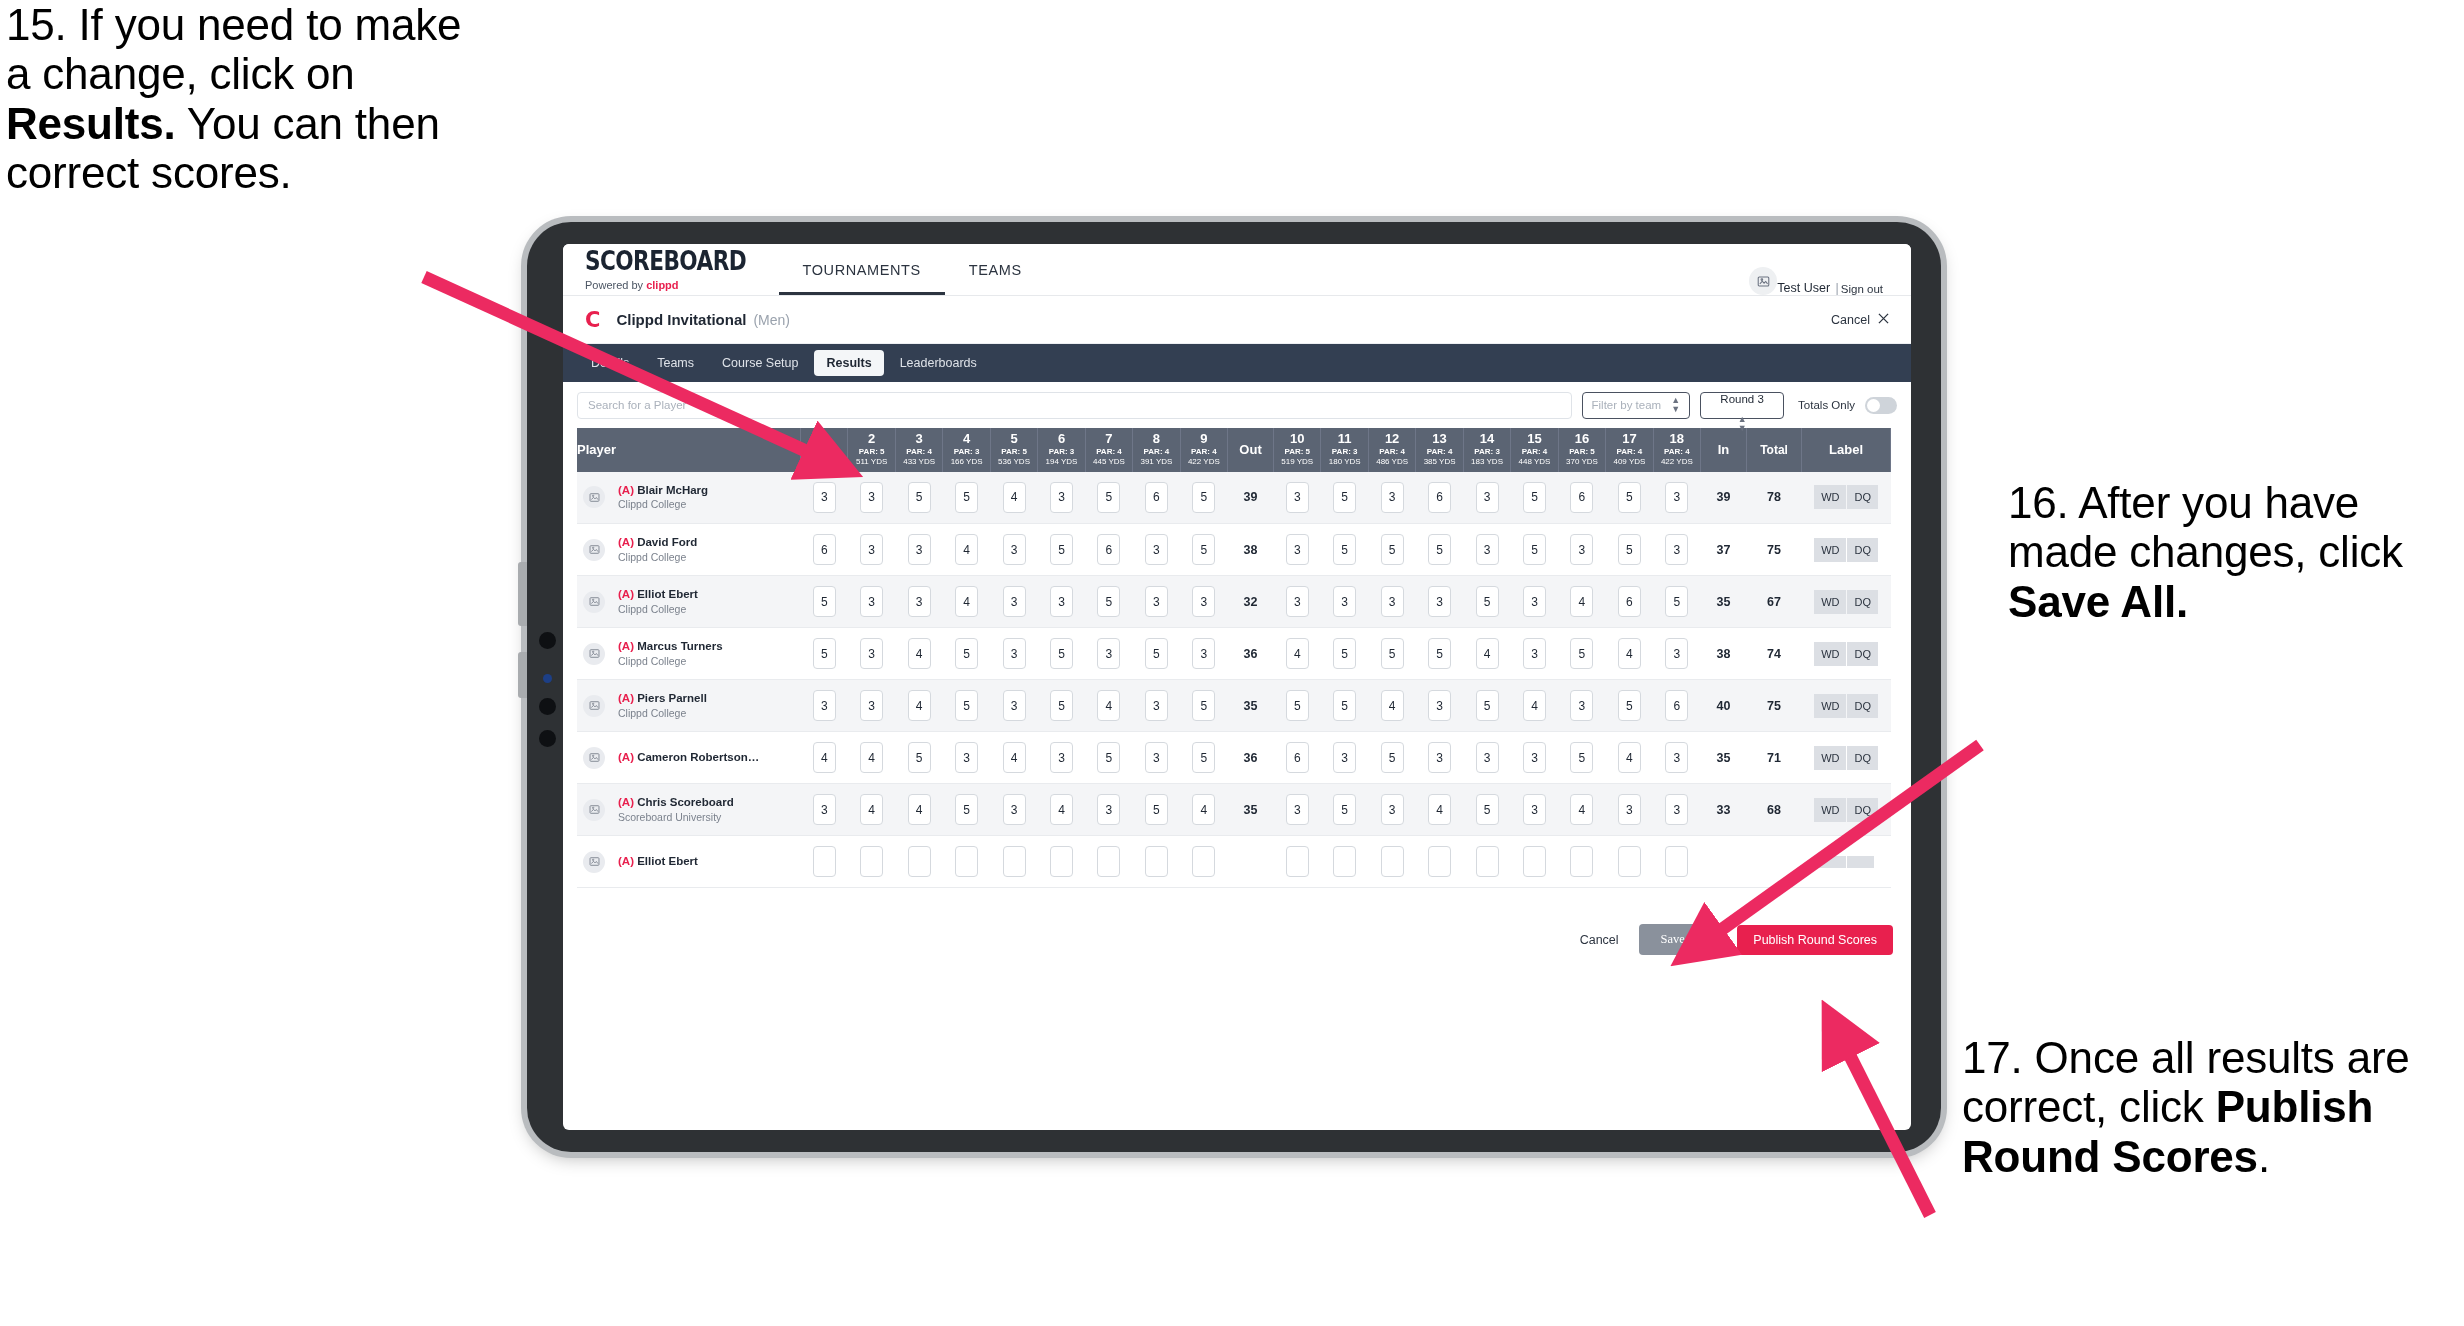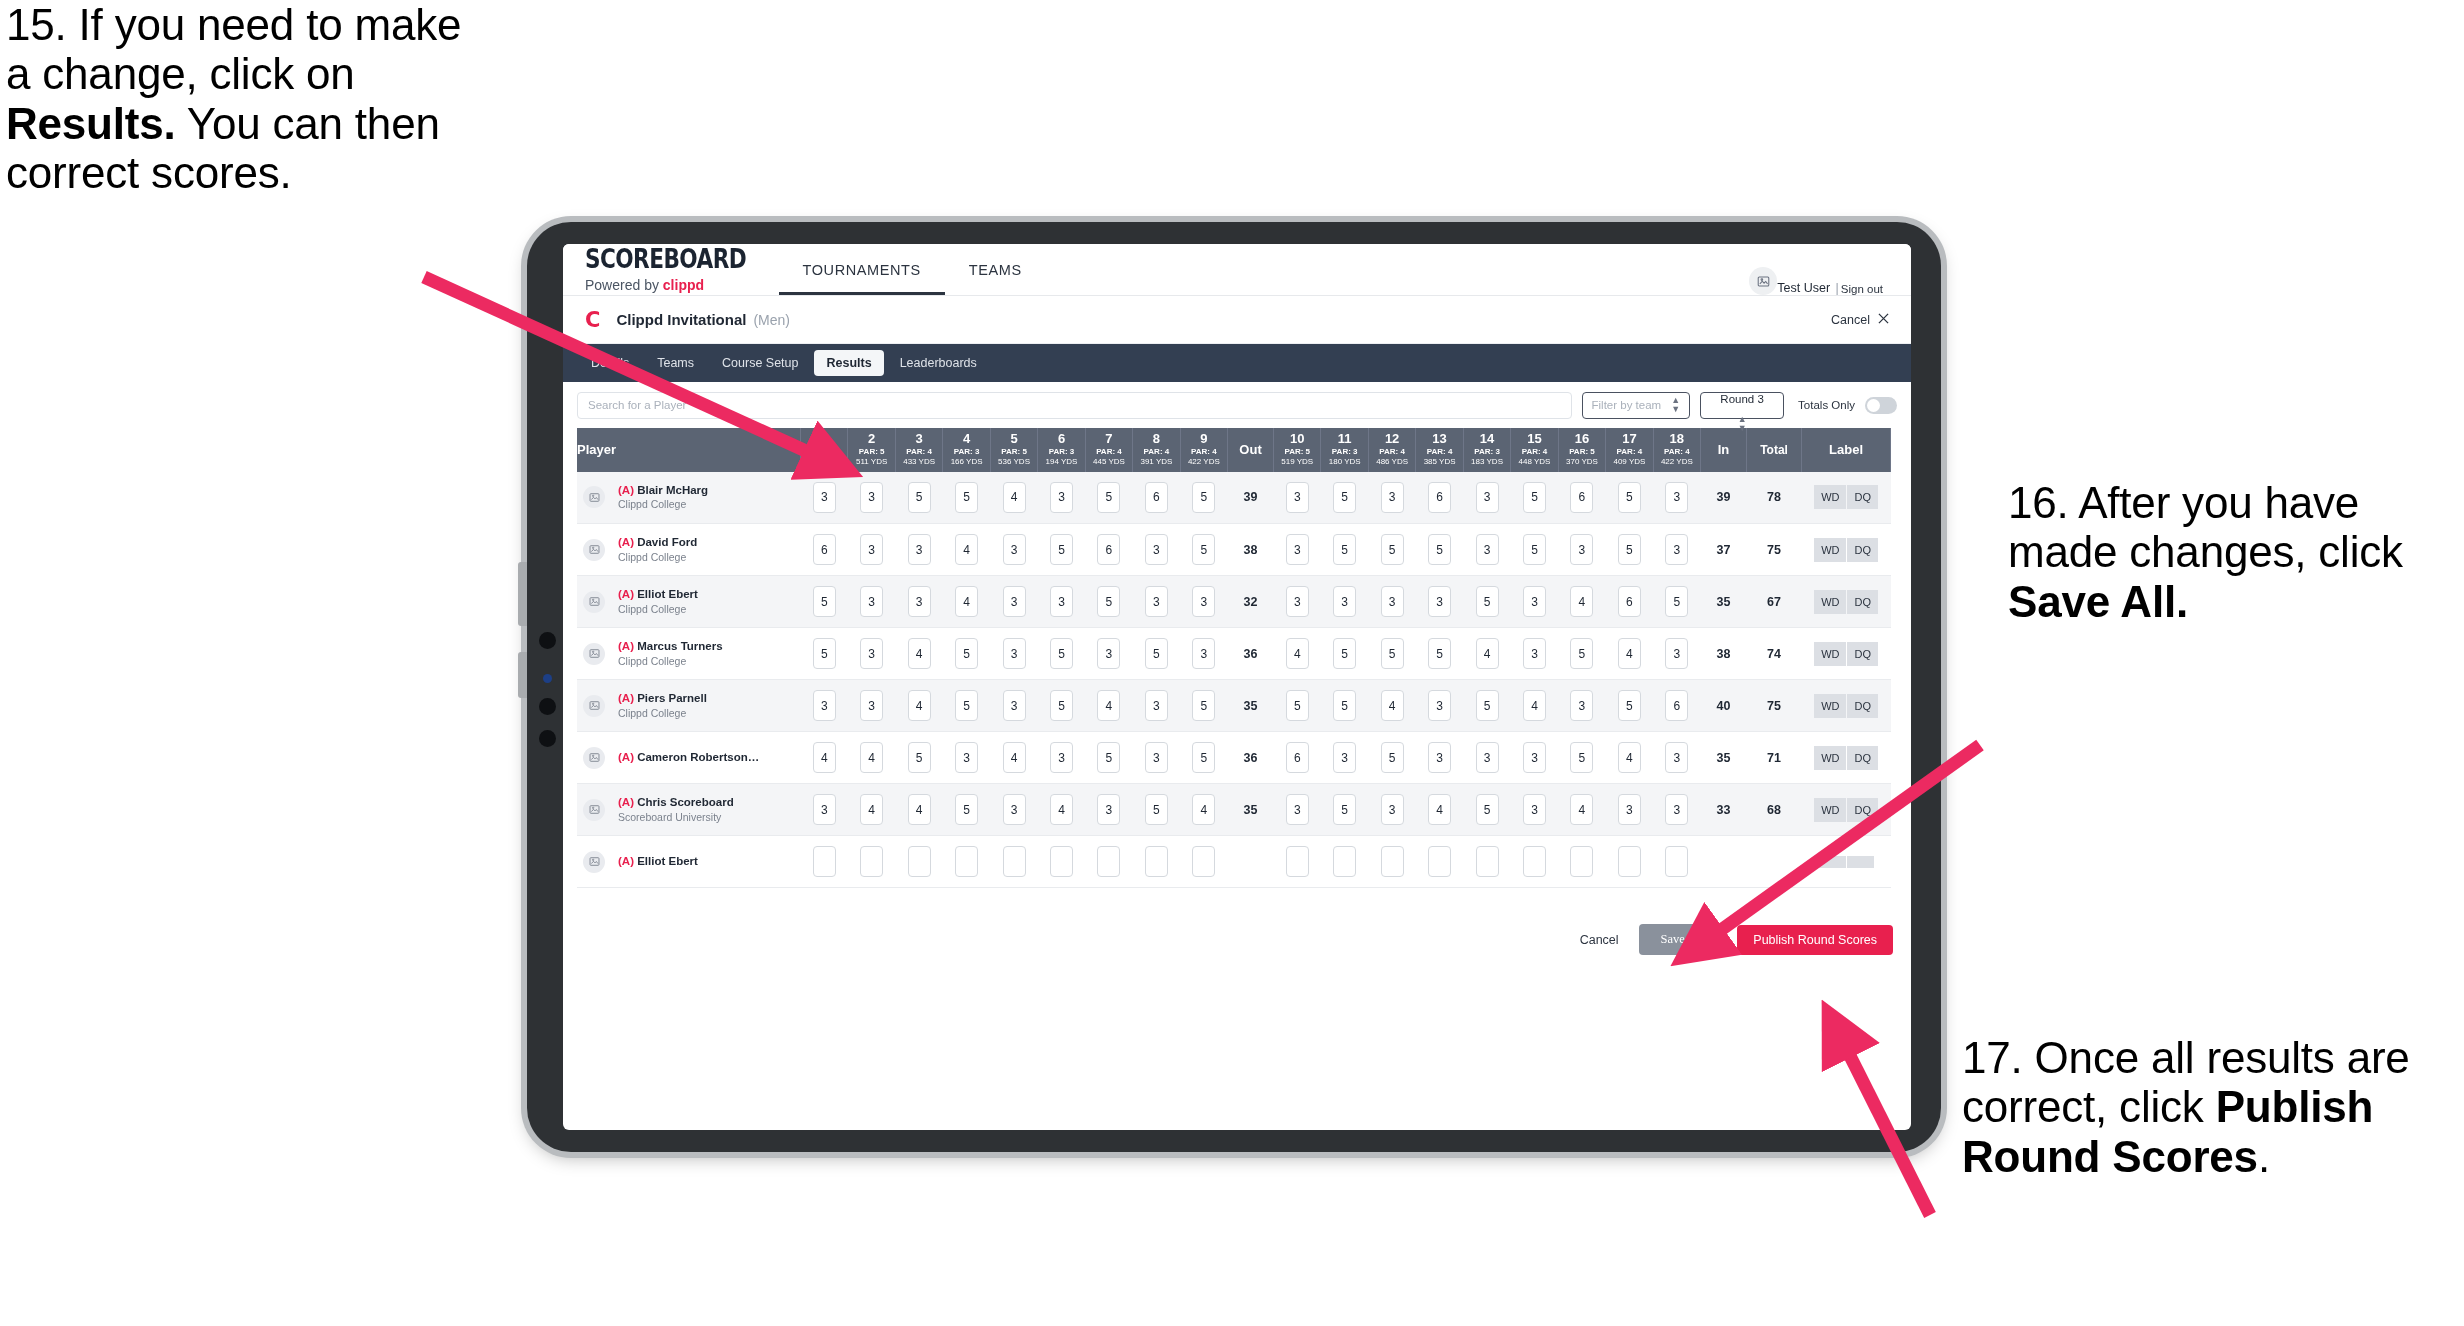--- a/index.html
+++ b/index.html
@@ -61,21 +61,21 @@
     height: 52px; background: #fff; display: flex; align-items: stretch;
     border-bottom: 1px solid #e7e9ec; position: relative;
   }
   .brand { padding: 6px 22px 4px 22px; display:flex; flex-direction:column; justify-content:center; }
   .brand .wordmark {
     font-family: "DejaVu Sans", sans-serif;
     font-weight: 700; font-size: 23px; letter-spacing: -0.6px;
     color: #1b2431; line-height: 1;
     transform: scaleY(1.18) scaleX(0.94); transform-origin: left center;
   }
-  .brand .sub { font-size: 14px; color: #4b5563; margin-top: 6px; }
+  .brand .sub { font-size: 11px; color: #4b5563; margin-top: 6px; }
   .brand .sub .clippd { color: #e8204e; font-weight: 700; }
 
   .navtab {
     display: flex; align-items: center; padding: 0 24px;
     font-size: 14.5px; letter-spacing: .6px; color: #2c3440; cursor: pointer;
     position: relative;
   }
   .navtab.active { box-shadow: inset 0 -3px 0 #2c3440; }
   .appbar-right { margin-left: auto; display: flex; align-items: flex-end; padding-right: 28px; gap: 0; }
   .avatar {

